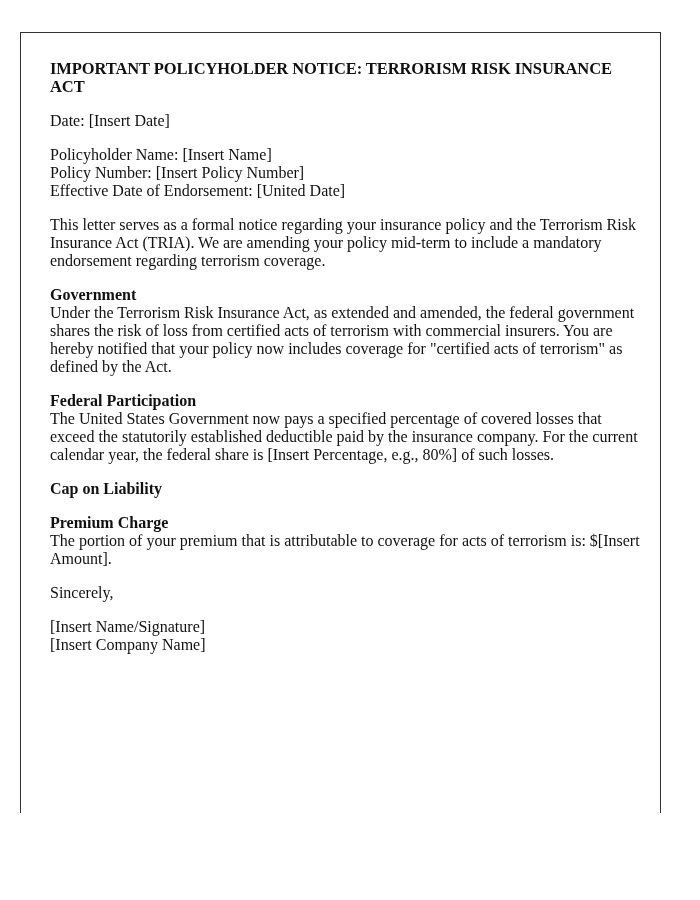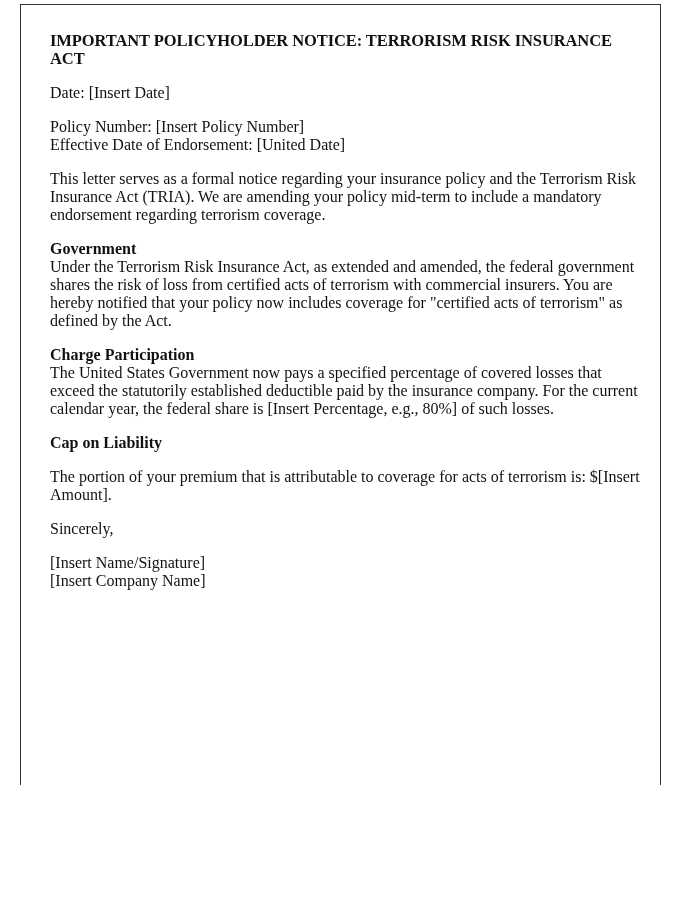--- a/index.html
+++ b/index.html
@@ -11,21 +11,21 @@
       width: 700px;
       height: 900px;
       position: relative;
       overflow: hidden;
       font-family: "Liberation Serif", "DejaVu Serif", serif;
       color: #111111;
     }
     .letter-frame {
       position: absolute;
       left: 20px;
-      top: 4px;
+      top: 32px;
       width: 641px;
       height: 781px;
       border-left: 1px solid #333333;
       border-right: 1px solid #333333;
       border-top: 1px solid #333333;
       box-sizing: border-box;
       overflow: hidden;
     }
     .letter-content {
       position: absolute;
@@ -57,42 +57,44 @@
 <body>
 
 <div class="letter-frame">
   <div class="letter-content">
 
     <h1 class="title">IMPORTANT POLICYHOLDER NOTICE: TERRORISM RISK INSURANCE ACT</h1>
 
     <p>Date: [Insert Date]</p>
 
     <p>
+      <span class="line">Policyholder Name: [Insert Name]</span>
       <span class="line">Policy Number: [Insert Policy Number]</span>
       <span class="line">Effective Date of Endorsement: [United Date]</span>
     </p>
 
 
     <p>This letter serves as a formal notice regarding your insurance policy and the Terrorism Risk Insurance Act (TRIA). We are amending your policy mid-term to include a mandatory endorsement regarding terrorism coverage.</p>
 
     <p>
       <span class="section-heading">Government</span>
       <span>Under the Terrorism Risk Insurance Act, as extended and amended, the federal government shares the risk of loss from certified acts of terrorism with commercial insurers. You are hereby notified that your policy now includes coverage for "certified acts of terrorism" as defined by the Act.</span>
     </p>
 
     <p>
-      <span class="section-heading">Charge Participation</span>
+      <span class="section-heading">Federal Participation</span>
       <span>The United States Government now pays a specified percentage of covered losses that exceed the statutorily established deductible paid by the insurance company. For the current calendar year, the federal share is [Insert Percentage, e.g., 80%] of such losses.</span>
     </p>
 
     <p>
       <span class="section-heading">Cap on Liability</span>
     </p>
 
     <p>
+      <span class="section-heading">Premium Charge</span>
       <span>The portion of your premium that is attributable to coverage for acts of terrorism is: $[Insert Amount].</span>
     </p>
 
 
     <p>Sincerely,</p>
 
     <p>
       <span class="line">[Insert Name/Signature]</span>
       <span class="line">[Insert Company Name]</span>
     </p>

